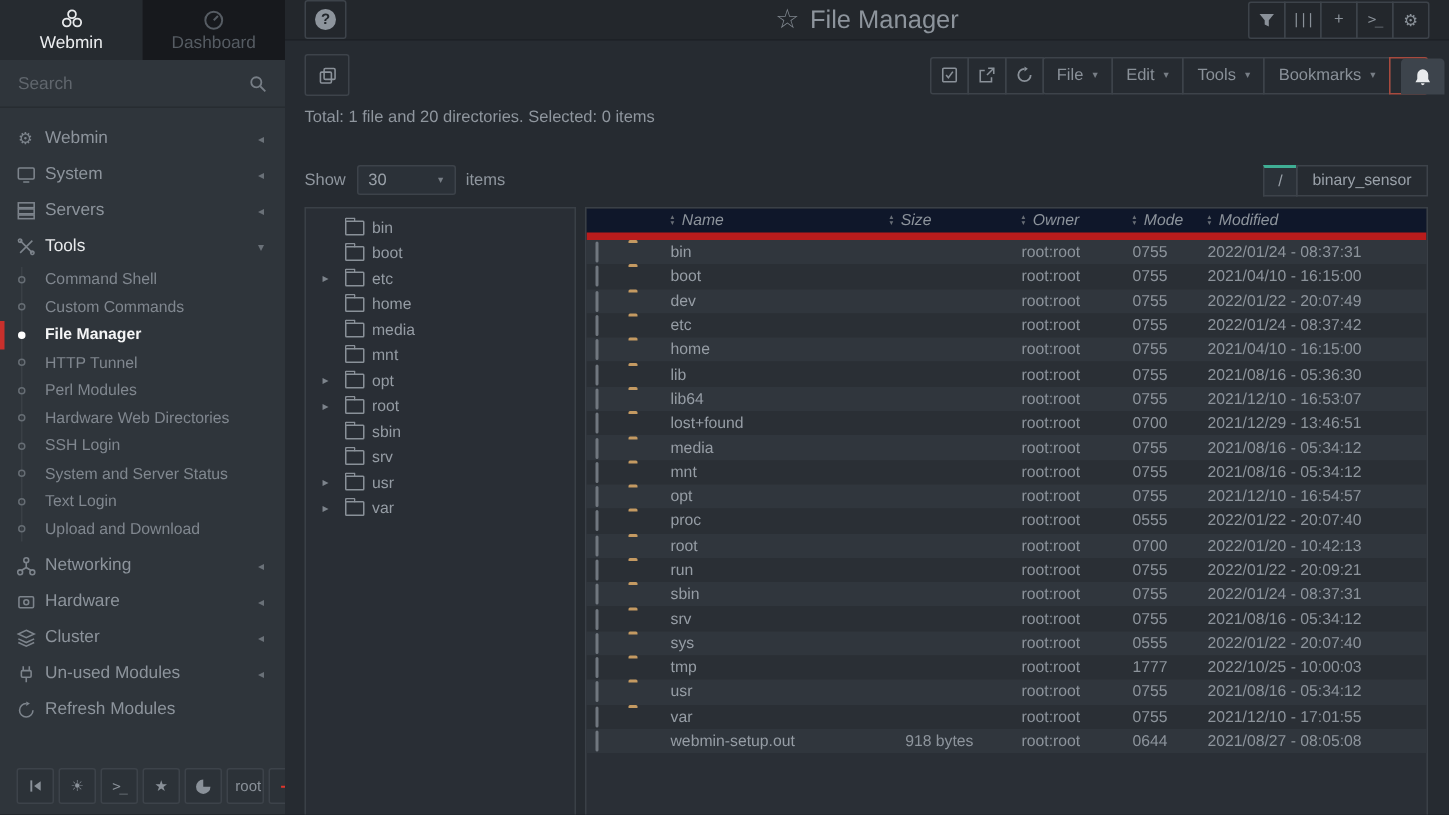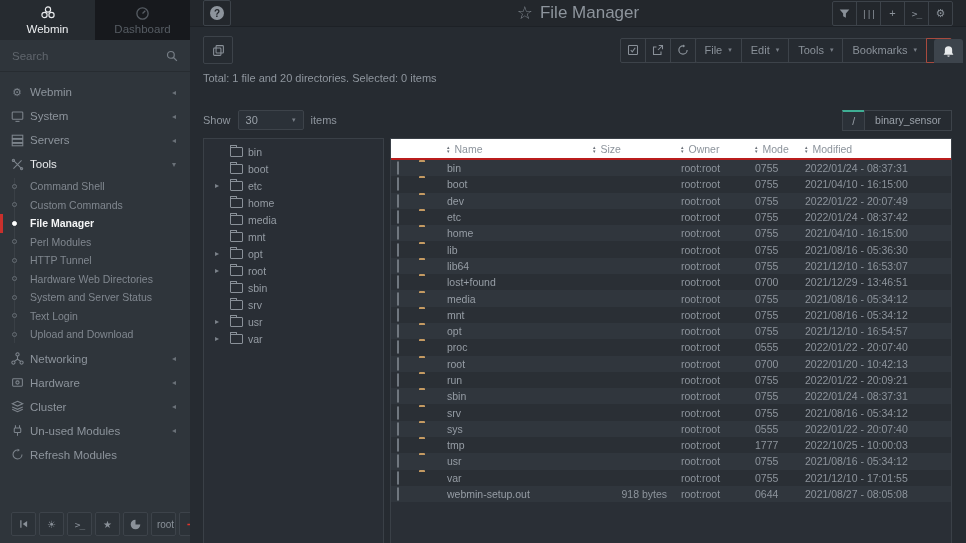--- a/index.html
+++ b/index.html
@@ -87,33 +87,33 @@
   .filterbar { height:23px; border-top:1px solid #3a4047; display:flex; align-items:center; padding-left:7px; color:#6a7178; }
   .filterbar .clr { font-size:11px; }
   .filterbar .sep { margin:0 5px; color:#4a5057; }
   .filterbar input { flex:1; min-width:0; background:transparent; border:none; outline:none; font-size:10.5px; color:#9aa1a9; }
   .filterbar input::placeholder { color:#60666d; }
   .filterfolder { width:26px; height:100%; border-left:1px solid #3a4047; display:flex; align-items:center;
     justify-content:center; color:#8a9199; cursor:pointer; }
 
   .tablepanel { flex:1; margin-left:6px; border:1px solid #3a4047; background:#2a2f36; display:flex; flex-direction:column; overflow:hidden; }
   .tgrid { display:grid; grid-template-columns:24px 32px minmax(0,1fr) 88px 74px 50px 146px; align-items:center; }
-  .thead { height:21px; background:#ffffff; border-bottom:2px solid #b91c1c; color:#8d949c; font-size:10.5px; flex-shrink:0; }
+  .thead { height:21px; background:#0f172a; border-bottom:5px solid #b91c1c; color:#8d949c; font-size:10.5px; flex-shrink:0;font-style:italic; }
   .thcell { display:flex; align-items:center; gap:5px; cursor:pointer; }
   .sorticon { display:flex; flex-direction:column; line-height:4px; font-size:5px; color:#696f77; }
   .trow { height:16.3px; color:#969da5; font-size:10.5px; cursor:pointer; }
   .trow:nth-child(odd) { background:#30363d; }
   .trow:nth-child(even) { background:#2a2f35; }
   .cbx { width:11px; height:11px; border:1px solid #70777f; border-radius:2px; margin-left:6px; background:transparent; cursor:pointer; }
   .ficon { width:14px; height:11px; background:#c49a62; border-radius:1px; position:relative; margin-left:4px; }
   .ficon::before { content:""; position:absolute; left:0; top:-2px; width:6px; height:2px; background:#c49a62; border-radius:1px 1px 0 0; }
   .docicon { width:11px; height:13px; background:#dfe2e5; border-radius:1px; position:relative; margin-left:5px; }
   .docicon::before { content:""; position:absolute; left:2px; top:2px; right:2px; height:1px; background:#9aa0a6;
     box-shadow:0 3px 0 #9aa0a6, 0 6px 0 #9aa0a6; }
-  .cell-size { text-align:right; padding-right:14px; color:#8d949c; }
+  .cell-size { text-align:right; padding-right:32px; color:#8d949c; }
   .cell-dim { color:#8d949c; }
   .showrow { height:30px; display:flex; align-items:center; font-size:11px; color:#8f969e; }
 
   svg { display:block; }
 </style>
 </head>
 <body>
 
 <div id="app">
 
@@ -202,33 +202,37 @@
     <span class="slabel">Custom Commands</span>
   </div>
 
   <div class="sub active">
     <span class="bullet"></span>
     <span class="slabel">File Manager</span>
   </div>
 
   <div class="sub">
     <span class="bullet"></span>
+    <span class="slabel">HTTP Tunnel</span>
+  </div>
+
+  <div class="sub">
+    <span class="bullet"></span>
     <span class="slabel">Perl Modules</span>
   </div>
 
   <div class="sub">
     <span class="bullet"></span>
-    <span class="slabel">HTTP Tunnel</span>
+    <span class="slabel">Hardware Web Directories</span>
   </div>
 
   <div class="sub">
     <span class="bullet"></span>
-    <span class="slabel">Hardware Web Directories</span>
-  </div>
-
+    <span class="slabel">SSH Login</span>
+  </div>
 
   <div class="sub">
     <span class="bullet"></span>
     <span class="slabel">System and Server Status</span>
   </div>
 
   <div class="sub">
     <span class="bullet"></span>
     <span class="slabel">Text Login</span>
   </div>

